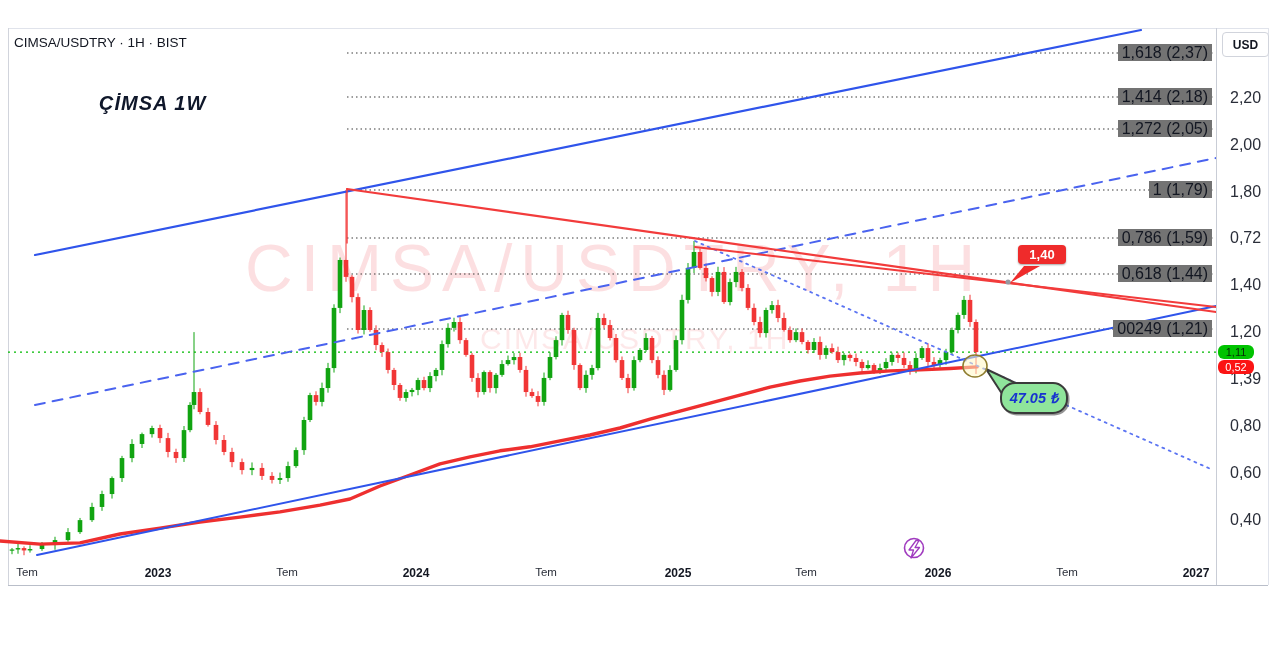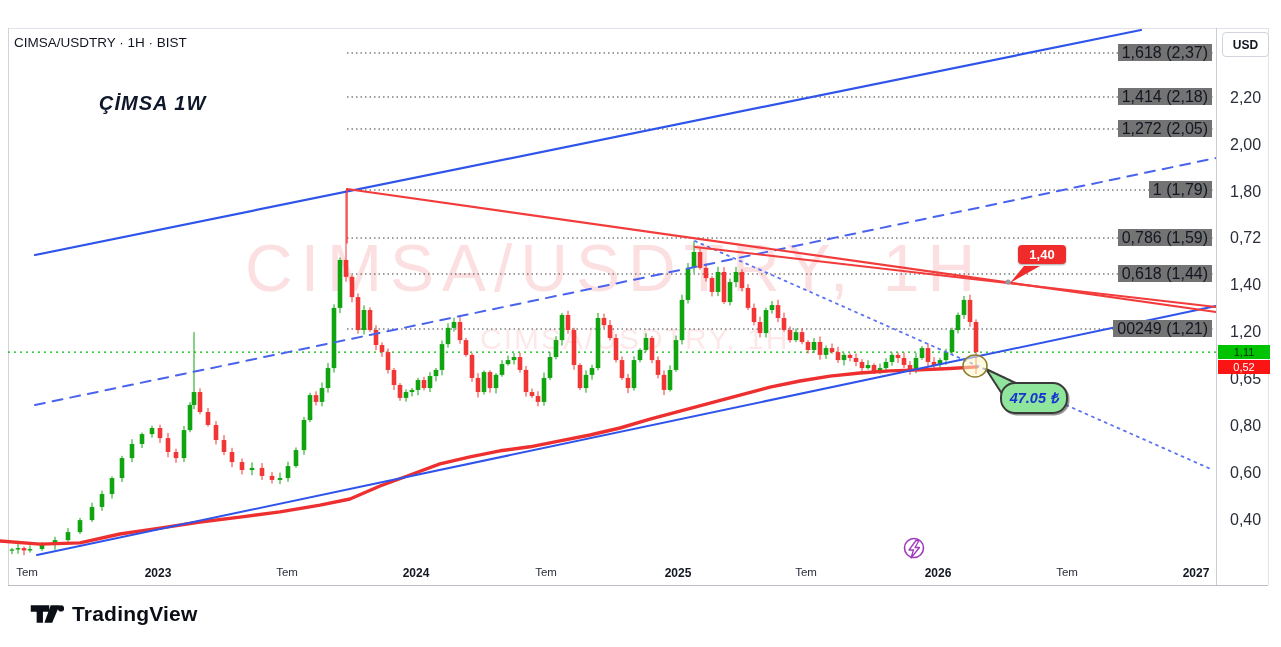--- a/index.html
+++ b/index.html
@@ -15,21 +15,21 @@
   .legend{position:absolute;left:14px;top:35px;font-size:13.5px;color:#131722;z-index:8;white-space:nowrap;}
   .annotation{position:absolute;left:99px;top:92px;font-size:20px;font-weight:bold;font-style:italic;letter-spacing:1px;color:#0f172a;z-index:8;white-space:nowrap;}
   .wm1{position:absolute;left:245px;top:230px;font-size:66px;letter-spacing:8px;color:rgba(240,65,75,0.17);z-index:1;white-space:nowrap;}
   .wm2{position:absolute;left:480px;top:322px;font-size:30px;letter-spacing:2px;color:rgba(240,65,75,0.12);z-index:1;white-space:nowrap;}
   .fib-label{position:absolute;right:69px;height:17px;line-height:17px;font-size:16px;color:#131722;background:#737373;padding:0 4px;z-index:7;white-space:nowrap;}
   .tick{position:absolute;left:1230px;font-size:16px;color:#2a2e39;z-index:7;}
   .xlabel{position:absolute;top:566px;width:56px;margin-left:-28px;text-align:center;font-size:11.5px;color:#2a2e39;z-index:7;}
   .xlabel.bold{font-weight:bold;color:#131722;font-size:12px;}
   .usd-btn{position:absolute;left:1222px;top:32px;width:45px;height:23px;border:1px solid #d1d4dc;border-radius:4px;background:#fff;
            font-size:12px;font-weight:600;color:#131722;display:flex;align-items:center;justify-content:center;z-index:8;}
-  .tag{position:absolute;left:1218px;width:52px;height:14px;line-height:14px;text-align:center;font-size:11px;border-radius:0;z-index:8;}
+  .tag{position:absolute;left:1218px;width:36px;height:14px;line-height:14px;text-align:center;font-size:11px;border-radius:6px;z-index:8;}
   .callout-red{position:absolute;left:1018px;top:245px;width:48px;height:19px;border-radius:4px;background:#ef2b2b;color:#fff;
                font-size:13px;font-weight:bold;text-align:center;line-height:19px;z-index:9;box-shadow:0 1px 2px rgba(0,0,0,.35);}
   .callout-green{position:absolute;left:1000px;top:382px;width:64px;height:28px;border:2px solid #3a3a3a;border-radius:15px;background:#8fe59b;
                  color:#1733cf;font-size:14.5px;font-weight:bold;font-style:italic;text-align:center;line-height:28px;z-index:9;
                  box-shadow:1.5px 1.5px 0 rgba(60,60,60,.55);}
   .tv-footer{position:absolute;left:30px;top:602px;display:flex;align-items:center;gap:8px;z-index:8;cursor:pointer;}
   .tv-footer .brand{font-size:21px;font-weight:bold;color:#0b0e14;letter-spacing:.2px;}
 </style>
 </head>
 <body>
@@ -375,21 +375,21 @@
       <div class="fib-label" style="top: 265px;">0,618 (1,44)</div>
       <div class="fib-label" style="top: 320px;">00249 (1,21)</div>
     </div>
   <div id="ticks">
       <div class="tick" style="top: 89px;">2,20</div>
       <div class="tick" style="top: 136px;">2,00</div>
       <div class="tick" style="top: 183px;">1,80</div>
       <div class="tick" style="top: 229px;">0,72</div>
       <div class="tick" style="top: 276px;">1,40</div>
       <div class="tick" style="top: 323px;">1,20</div>
-      <div class="tick" style="top: 370px;">0,65</div>
+      <div class="tick" style="top: 370px;">1,39</div>
       <div class="tick" style="top: 417px;">0,80</div>
       <div class="tick" style="top: 464px;">0,60</div>
       <div class="tick" style="top: 511px;">0,40</div>
     </div>
   <div id="xlabels">
       <div class="xlabel" style="left: 27px;">Tem</div>
       <div class="xlabel bold" style="left: 158px;">2023</div>
       <div class="xlabel" style="left: 287px;">Tem</div>
       <div class="xlabel bold" style="left: 416px;">2024</div>
       <div class="xlabel" style="left: 546px;">Tem</div>
@@ -400,22 +400,14 @@
       <div class="xlabel bold" style="left: 1196px;">2027</div>
     </div>
 
   <div class="usd-btn">USD</div>
   <div class="tag" id="tag-price" style="top: 345px; background: rgb(0, 195, 0); color: rgb(6, 44, 6);">1,11</div>
   <div class="tag" id="tag-ma" style="top: 360px; background: rgb(251, 20, 20); color: rgb(255, 255, 255);">0,52</div>
 
   <div class="callout-red">1,40</div>
   <div class="callout-green">47.05 ₺</div>
 
-  <div class="tv-footer">
-    <svg width="34" height="24" viewBox="0 0 46 30">
-      <path d="M1,3 h25 v9 h-8.5 v15 h-8.5 V12 H1 z" fill="#0b0e14"></path>
-      <path d="M28,3 h12 L30,27 h-10.5 z" fill="#0b0e14"></path>
-      <circle cx="42" cy="7.5" r="4.2" fill="#0b0e14"></circle>
-    </svg>
-    <span class="brand">TradingView</span>
-  </div>
 
 </div>
 
 </body></html>

